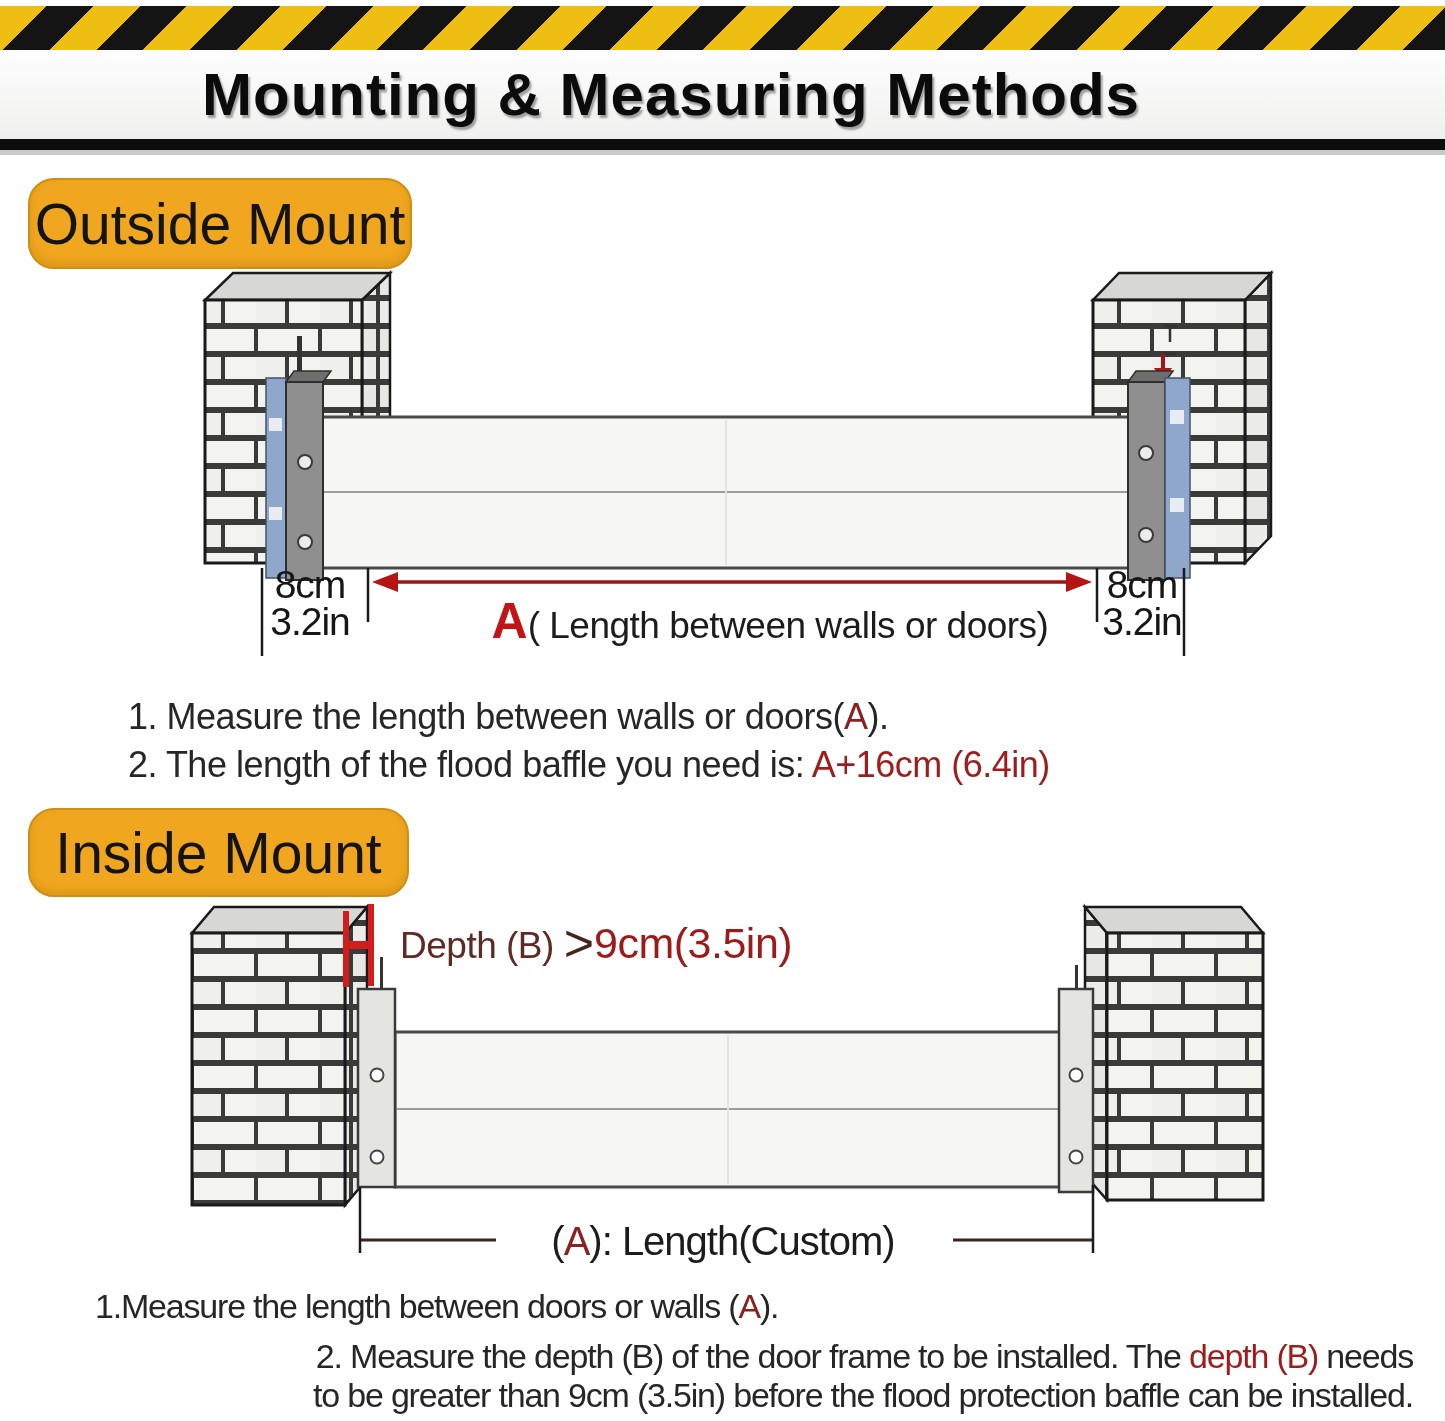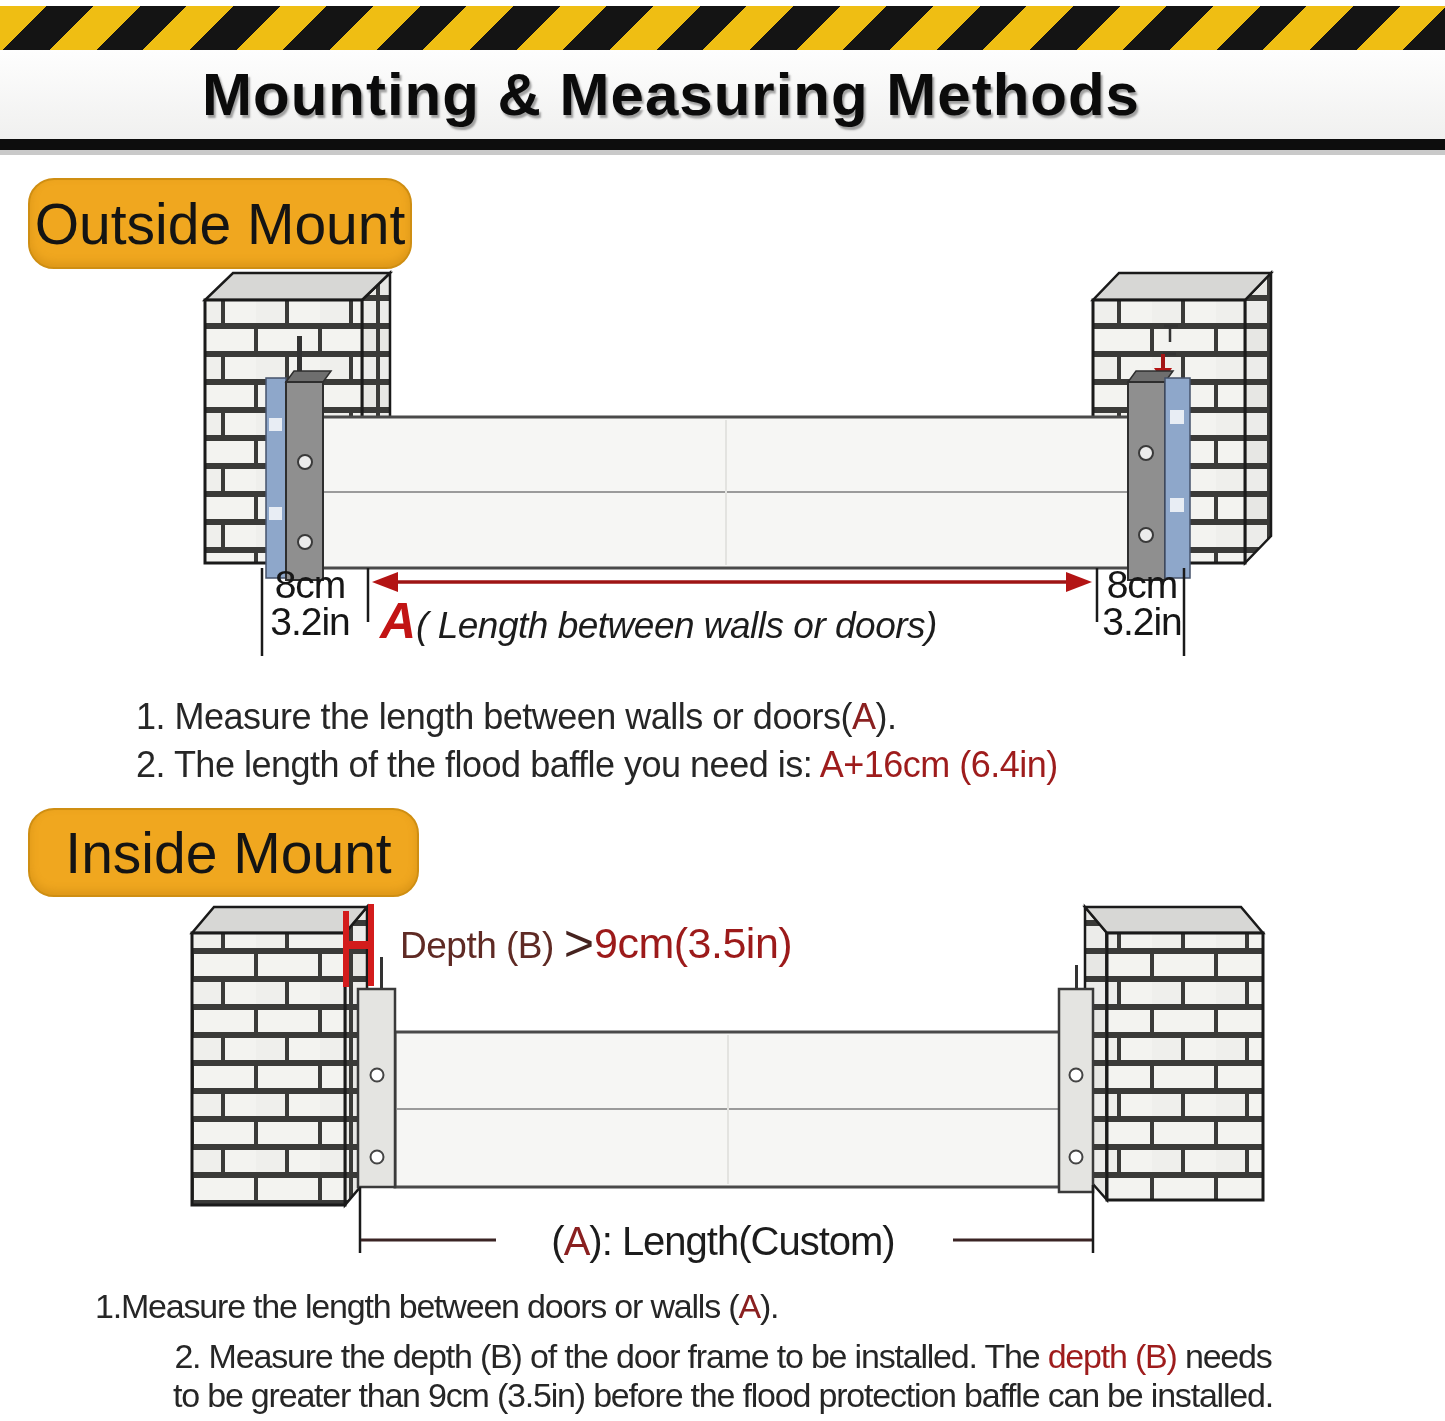--- a/index.html
+++ b/index.html
@@ -10,32 +10,32 @@
     background:repeating-linear-gradient(135deg,#efbe13 0 33px,#141414 33px 66px);}
   .titleband{left:0;top:50px;width:1445px;height:89px;background:linear-gradient(#fefefe,#f0f0ef);}
   .pagetitle{left:0;top:60px;width:1342px;text-align:center;font-size:60px;font-weight:bold;
     letter-spacing:1px;color:#0b0b0b;text-shadow:2px 3px 2px rgba(90,90,90,.55);}
   .blackbar{left:0;top:139px;width:1445px;height:11px;background:#0d0d0d;}
   .graybar{left:0;top:150px;width:1445px;height:5px;background:#c9c9c9;}
   .badge{width:380px;height:87px;border-radius:26px;border:2px solid #cf8e12;
     background:#F0A71F;display:flex;align-items:center;justify-content:center;
     font-size:57px;font-weight:500;color:#141414;box-shadow:inset 0 -4px 8px rgba(160,100,0,.25);}
   .gap{width:112px;text-align:center;font-size:39px;line-height:37px;color:#161616;letter-spacing:-1px;}
-  .spanlabel{white-space:nowrap;font-style:italic;}
+  .spanlabel{white-space:nowrap;text-align:center;}
   .bigA{font-size:50px;font-weight:bold;color:#c21414;}
   .spanrest{font-size:37px;color:#1c1c1c;letter-spacing:-0.5px;}
-  .instr{font-size:36px;color:#262626;letter-spacing:-0.5px;white-space:nowrap;margin-left:8px;}
+  .instr{font-size:36px;color:#262626;letter-spacing:-0.5px;white-space:nowrap;}
   .instr-sm{font-size:34px;color:#262626;letter-spacing:-1.2px;}
   .red{color:#9e1c1c;}
   .dkA{color:#8a2020;}
   .depth-t{font-size:37px;color:#5f2a24;letter-spacing:-0.5px;}
   .depth-gt{font-size:52px;color:#45231f;vertical-align:-3px;}
   .depth-v{font-size:43px;color:#9c1a1a;letter-spacing:-0.5px;}
   .inspan{font-size:40px;color:#1c1c1c;letter-spacing:-1px;white-space:nowrap;text-align:center;}
-  .center{text-align:center;}
+  .center{text-align:right;}
 </style>
 </head>
 <body>
 
 <div id="stage">
 
   <div class="abs hazard"></div>
   <div class="abs titleband"></div>
   <div class="abs pagetitle">Mounting &amp; Measuring Methods</div>
   <div class="abs blackbar"></div>
@@ -123,21 +123,21 @@
     <span class="bigA">A</span><span class="spanrest">( Length between walls or doors)</span>
   </div>
 
   <div class="abs instr" style="left:128px;top:696px;">
     <span>1. Measure the length between walls or doors(</span><span class="dkA">A</span><span>).</span>
   </div>
   <div class="abs instr" style="left:128px;top:744px;">
     <span>2. The length of the flood baffle you need is: </span><span class="red">A+16cm (6.4in)</span>
   </div>
 
-  <div class="abs badge" style="left: 28px; top: 808px; width: 377px; height: 85px; background-color: rgb(240, 167, 31); padding-left: 10px;">Inside Mount</div>
+  <div class="abs badge" style="left: 28px; top: 808px; width: 377px; height: 85px; background-color: rgb(240, 167, 31);">Inside Mount</div>
 
   <svg class="abs" style="left:0;top:895px;" width="1445" height="375" viewBox="0 0 1445 375">
     <defs>
       <pattern id="bf2" width="64" height="56" patternUnits="userSpaceOnUse">
         <rect width="64" height="56" fill="#3a3a38"></rect>
         <rect x="2" y="3" width="60" height="22" fill="#f3f3f0"></rect>
         <rect x="0" y="31" width="29" height="22" fill="#efefec"></rect>
         <rect x="33" y="31" width="31" height="22" fill="#f3f3f0"></rect>
       </pattern>
       <pattern id="bs2" width="27" height="56" patternUnits="userSpaceOnUse">

